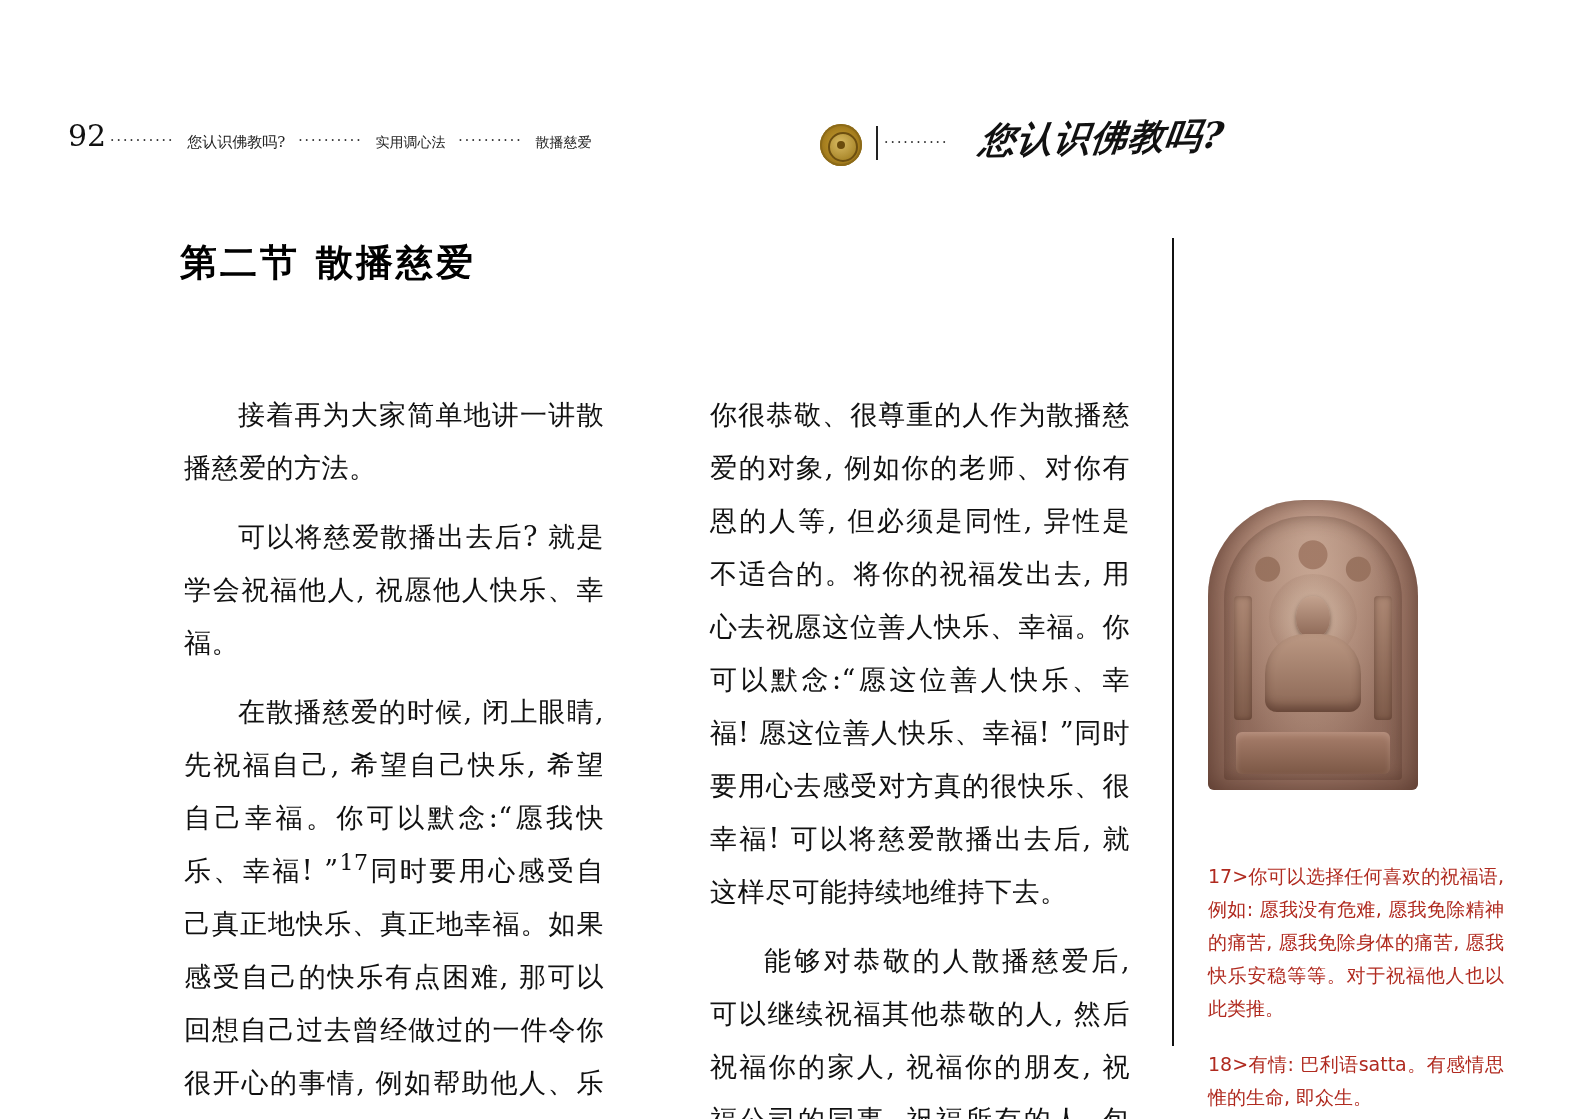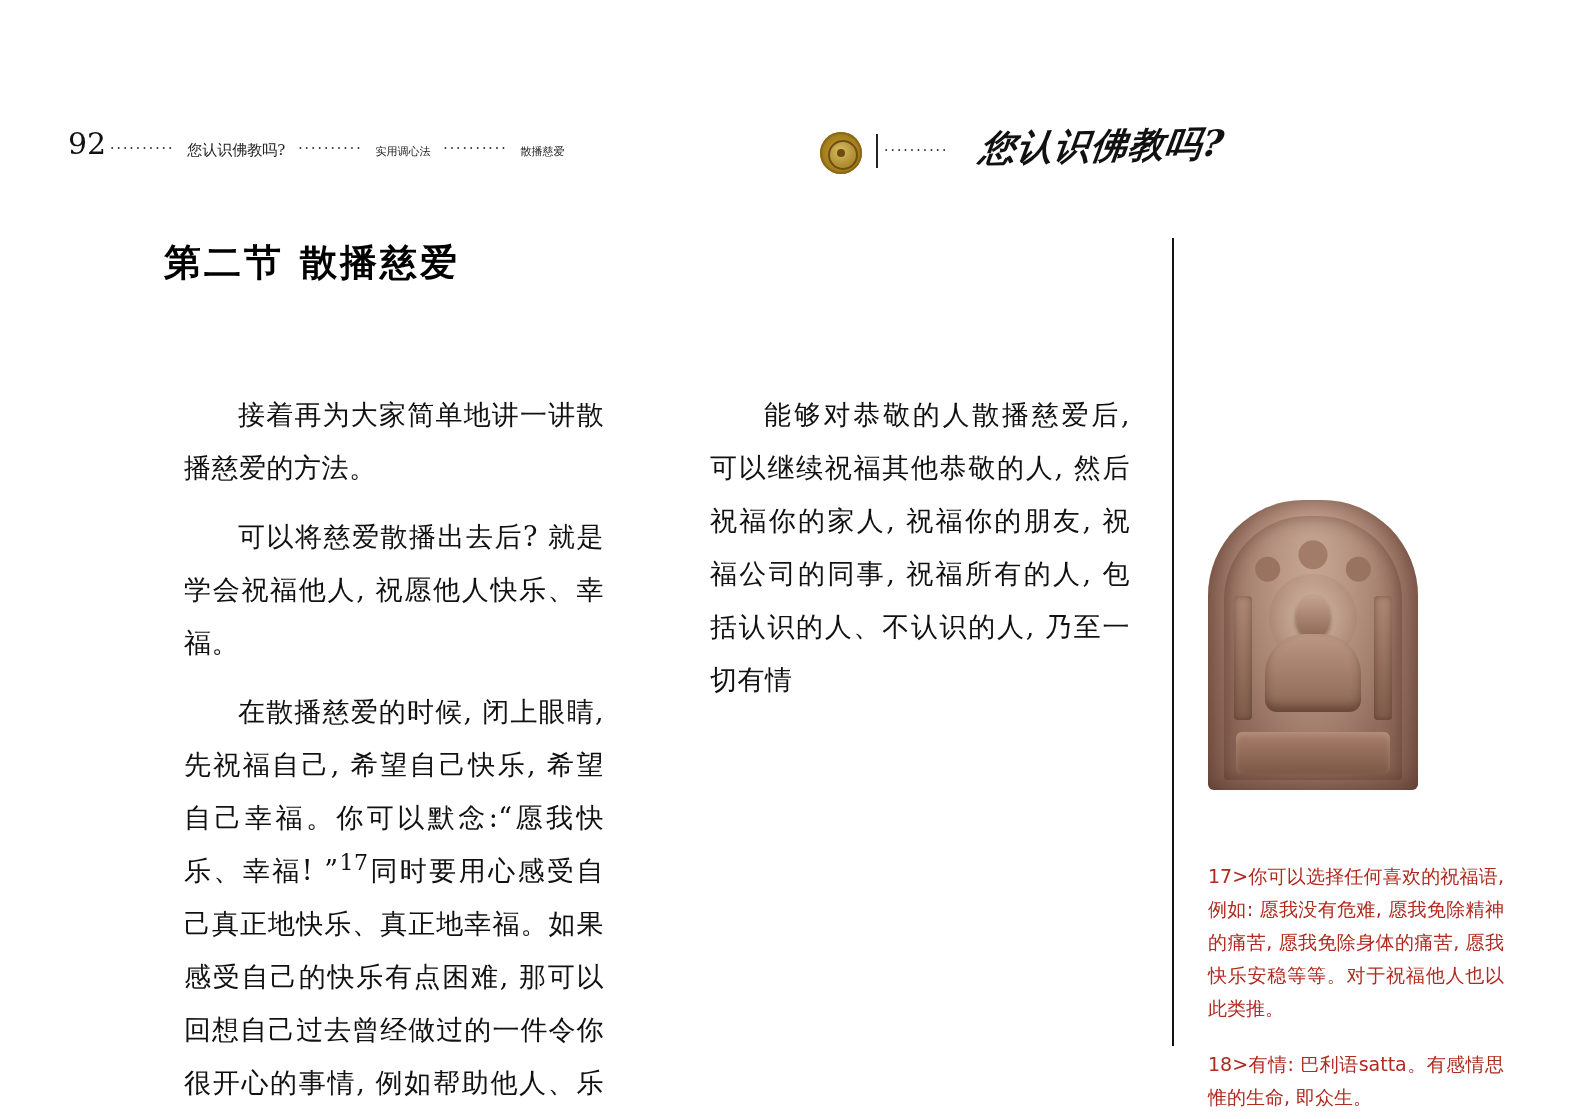--- a/index.html
+++ b/index.html
@@ -16,21 +16,20 @@
     overflow: hidden;
   }
 
   
   .header {
     position: absolute;
     top: 118px;
     left: 0;
     width: 1587px;
     height: 60px;
-    margin-top: 8px;
   }
   .folio {
     position: absolute;
     left: 68px;
     top: 0px;
     font-size: 30px;
     font-family: "DejaVu Serif", "Liberation Serif", serif;
     color: #111;
     letter-spacing: 0;
   }
@@ -48,21 +47,21 @@
     display: inline-block;
     color: #333;
     letter-spacing: 2px;
     font-size: 14px;
     vertical-align: 2px;
   }
   .trail-seg {
     display: inline-block;
     padding: 0 8px;
   }
-  .trail-seg.small { font-size: 11px; }
+  .trail-seg.small { font-size: 14px; }
 
   .header-right {
     position: absolute;
     left: 820px;
     top: 2px;
     width: 600px;
     height: 52px;
   }
   .seal {
     position: absolute;
@@ -116,21 +115,21 @@
     font-style: italic;
     color: #111;
     letter-spacing: 1px;
     transform: skewX(-8deg) rotate(-1.2deg);
     white-space: nowrap;
   }
 
   
   .section-title {
     position: absolute;
-    left: 164px;
+    left: 180px;
     top: 238px;
     font-size: 37px;
     font-weight: 700;
     letter-spacing: 3px;
     color: #000;
     font-family: "DejaVu Sans", "Liberation Sans", sans-serif;
   }
 
   
   .col {
@@ -294,20 +293,21 @@
 <div class="section-title">第二节  散播慈爱</div>
 
 <div class="col" id="col-left">
   <p>接着再为大家简单地讲一讲散播慈爱的方法。</p>
   <p>可以将慈爱散播出去后? 就是学会祝福他人, 祝愿他人快乐、幸福。</p>
   <p><span>在散播慈爱的时候, 闭上眼睛, 先祝福自己, 希望自己快乐, 希望自己幸福。你可以默念:“愿我快乐、幸福! ”</span><sup class="fn">17</sup><span>同时要用心感受自己真正地快乐、真正地幸福。如果感受自己的快乐有点困难, 那可以回想自己过去曾经做过的一件令你很开心的事情, 例如帮助他人、乐善好施等, 然后感受当时的快乐, 并把这种快乐维持下去。</span></p>
   <p>这样做大概几分钟之后, 再选一位</p>
 </div>
 
 <div class="col" id="col-right">
+  <p style="text-indent:0">你很恭敬、很尊重的人作为散播慈爱的对象, 例如你的老师、对你有恩的人等, 但必须是同性, 异性是不适合的。将你的祝福发出去, 用心去祝愿这位善人快乐、幸福。你可以默念:“愿这位善人快乐、幸福! 愿这位善人快乐、幸福! ”同时要用心去感受对方真的很快乐、很幸福! 可以将慈爱散播出去后, 就这样尽可能持续地维持下去。</p>
   <p><span>能够对恭敬的人散播慈爱后, 可以继续祝福其他恭敬的人, 然后祝福你的家人, 祝福你的朋友, 祝福公司的同事, 祝福所有的人, 包括认识的人、不认识的人, 乃至一切有情</span></p>
 </div>
 
 <div class="vrule"></div>
 
 <div class="figure">
   <div class="fig-img">
     <div class="fig-arch"></div>
     <div class="fig-leaves"></div>
     <div class="fig-pillar-l"></div>

